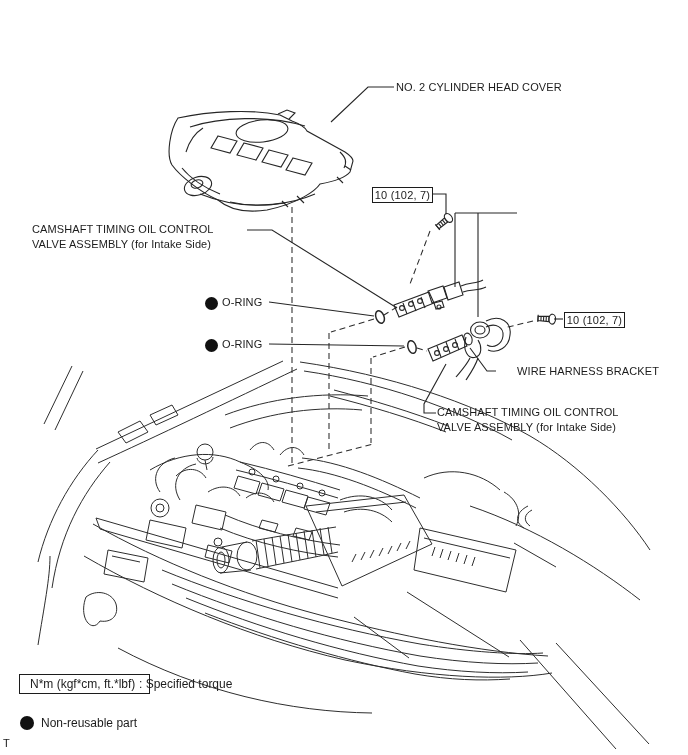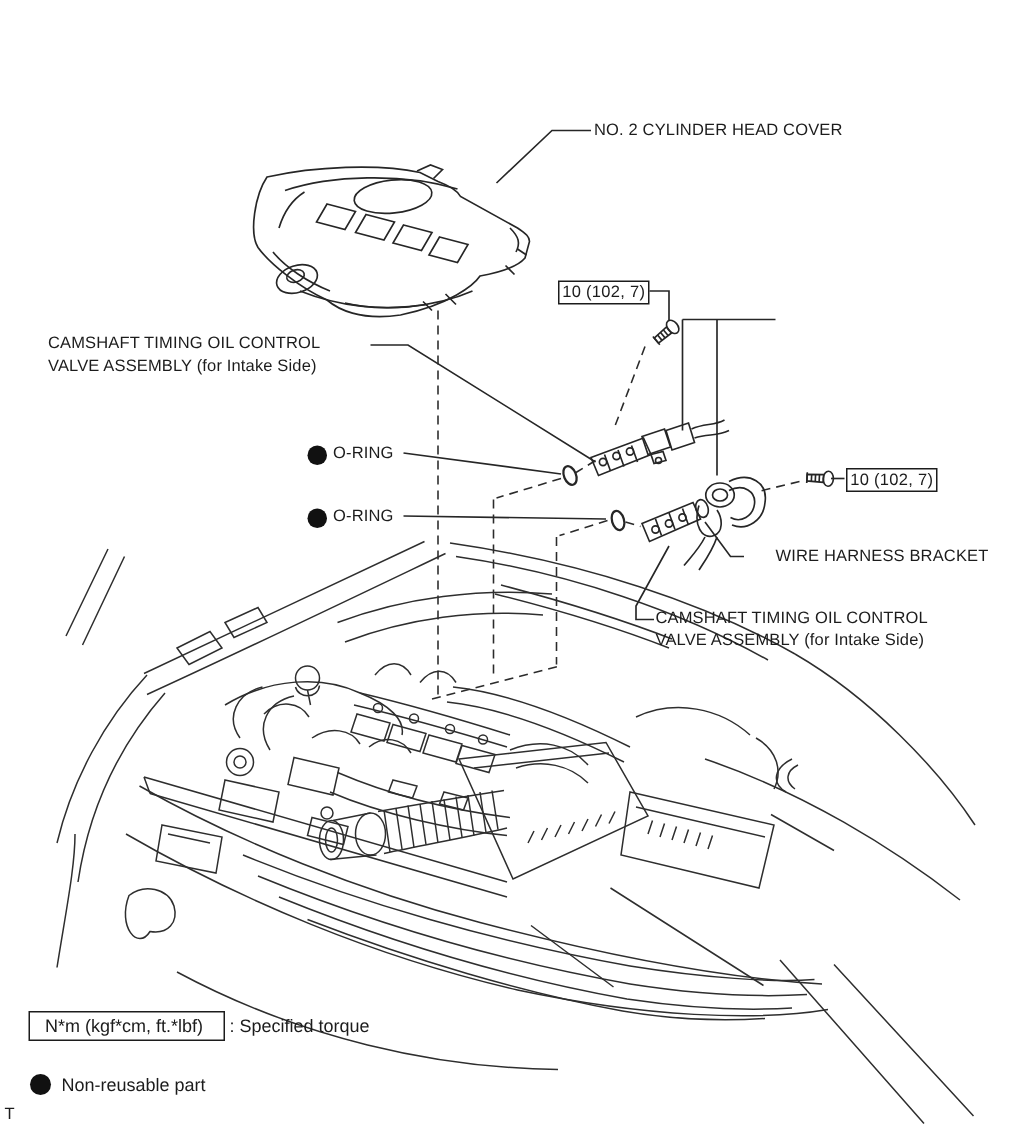--- a/index.html
+++ b/index.html
@@ -5,21 +5,21 @@
   html,body{margin:0;padding:0;background:#fff;}
   .stage{position:relative;width:688px;height:755px;background:#ffffff;overflow:hidden;
          font-family:"Liberation Sans", sans-serif;color:#1c1c1c;}
   .art{position:absolute;left:0;top:0;}
   .label{position:absolute;font-size:11px;line-height:15px;white-space:nowrap;letter-spacing:.1px;color:#1c1c1c;}
   .torque-box{position:absolute;width:59px;height:14px;border:1.4px solid #1c1c1c;background:#fff;
               display:flex;align-items:center;justify-content:center;font-size:11px;letter-spacing:.2px;}
   .bullet{position:absolute;width:13px;height:13px;border-radius:50%;background:#111;}
   .legend-box{position:absolute;left:19px;top:674px;width:131px;height:20px;border:1.4px solid #1c1c1c;
               display:flex;align-items:center;padding-left:10px;box-sizing:border-box;font-size:12px;}
-  .legend-desc{position:absolute;left:153px;top:677px;font-size:12px;}
+  .legend-desc{position:absolute;left:139px;top:677px;font-size:12px;}
   .legend-bullet{position:absolute;left:20px;top:716px;width:14px;height:14px;border-radius:50%;background:#111;}
   .legend-nonreusable{position:absolute;left:41px;top:716px;font-size:12px;text-align:center;}
   .corner-mark{position:absolute;left:3px;top:737px;font-size:11px;}
 </style>
 </head>
 <body>
 
 <div class="stage">
 
   <svg class="art" width="688" height="755" viewBox="0 0 688 755">

